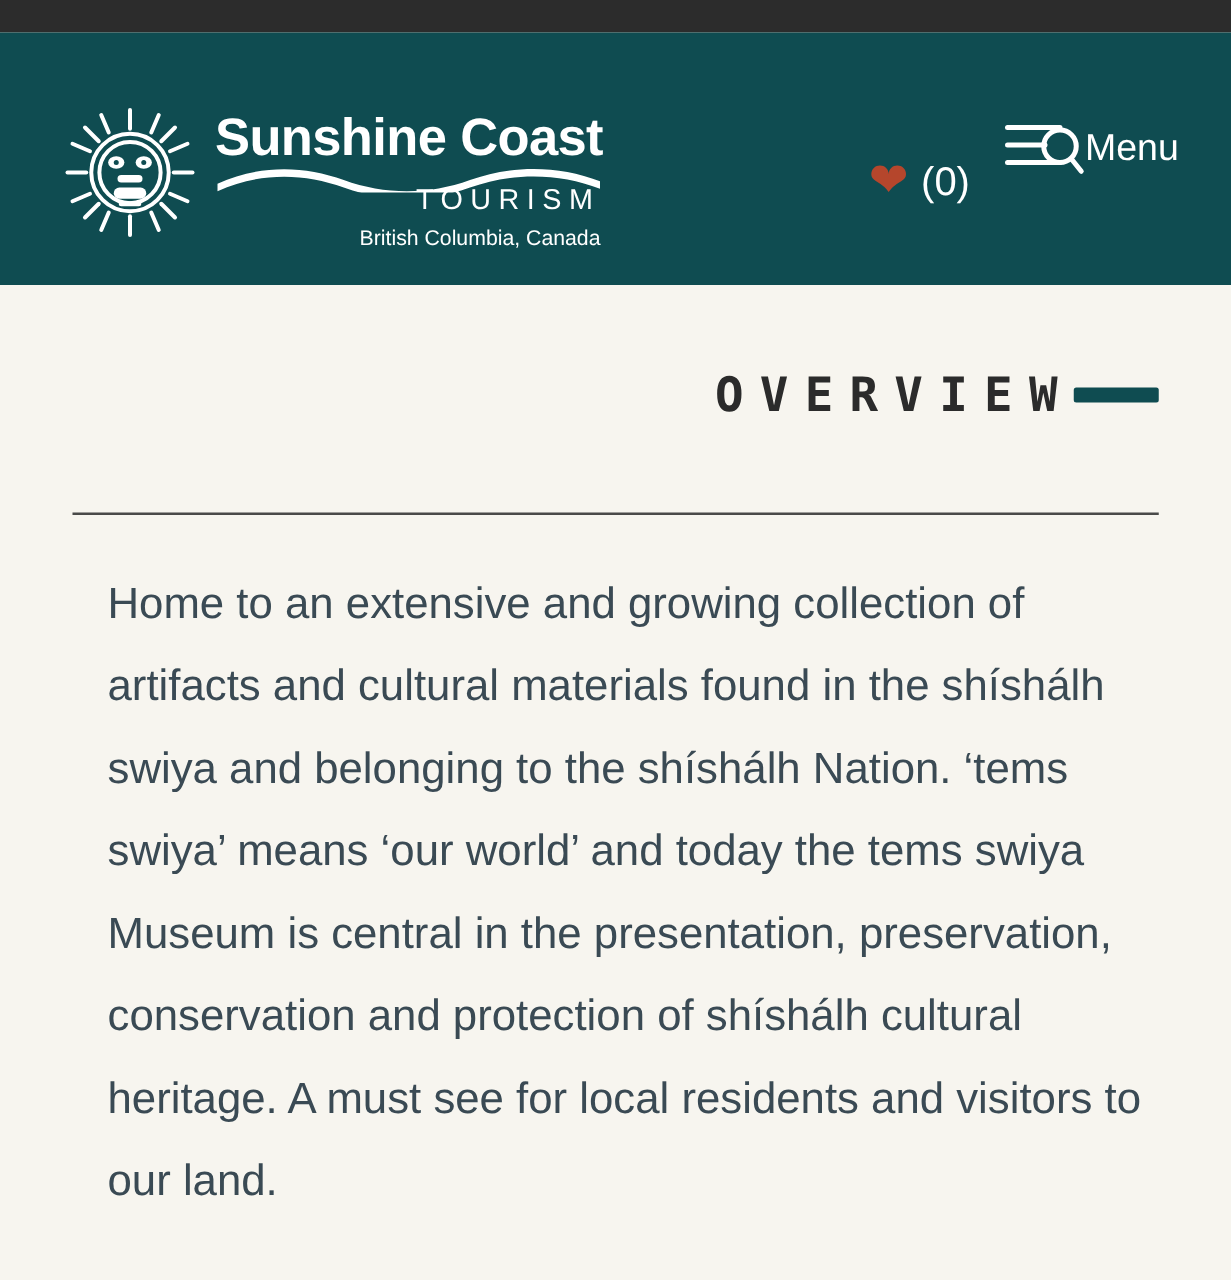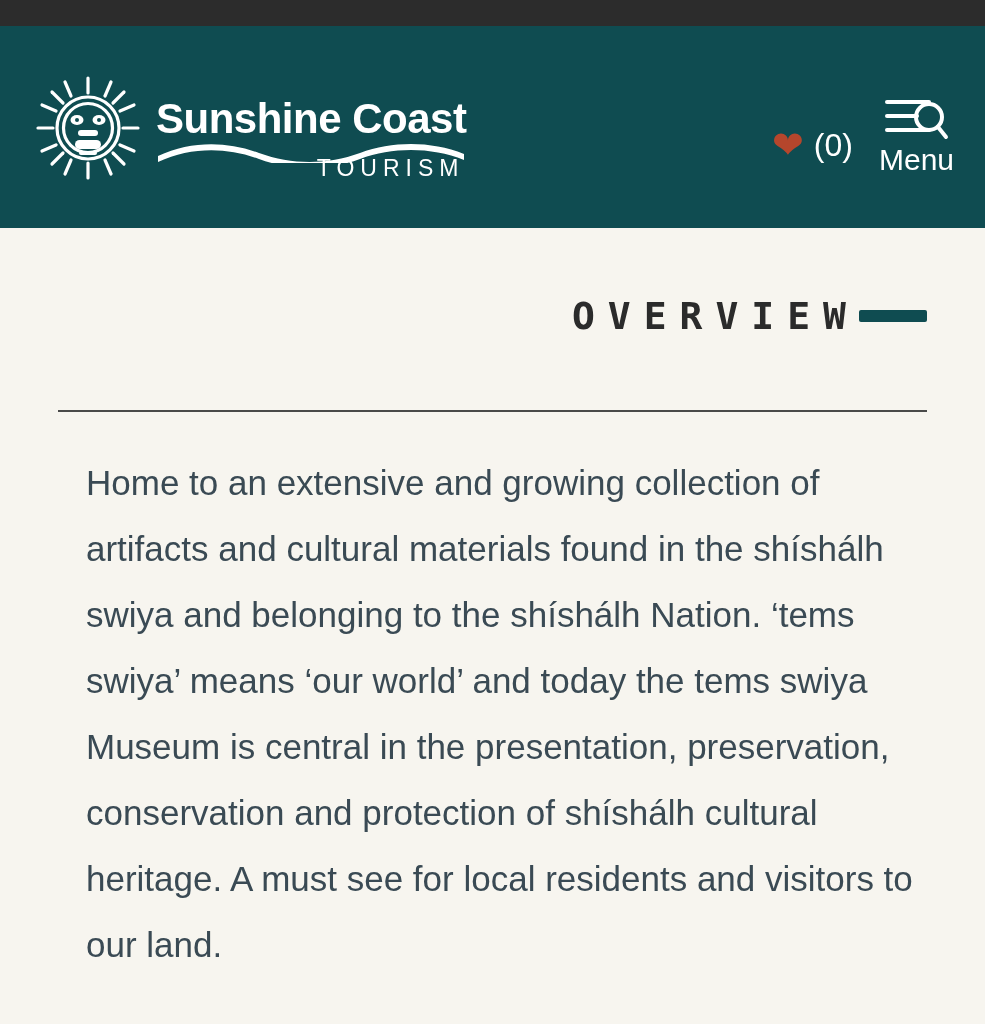--- a/index.html
+++ b/index.html
@@ -31,22 +31,22 @@
     height: 202px;
     background: #0f4c51;
     display: flex;
     align-items: flex-start;
     justify-content: space-between;
     padding: 0;
     position: relative;
   }
   .brand {
     display: flex;
-    align-items: flex-end;
-    padding: 48px 0 0 34px;
+    align-items: center;
+    padding: 48px 0 0 50px;
   }
   .brand-mark {
     width: 108px;
     height: 108px;
     flex: 0 0 108px;
     margin-right: 14px;
   }
   .brand-text {
     padding-top: 14px;
   }
@@ -95,24 +95,24 @@
     line-height: 38px;
     margin-right: 10px;
   }
   .fav-count {
     color: #ffffff;
     font-size: 32px;
     line-height: 34px;
   }
   .menu-btn {
     display: flex;
-    flex-direction: column;
+    flex-direction: row;
     align-items: center;
     margin-top: -24px;
-    margin-right: 13px;
+    margin-right: 24px;
     cursor: pointer;
     text-align: center;
   }
   .menu-icon {
     width: 66px;
     height: 54px;
     position: relative;
   }
   .menu-label {
     color: #ffffff;
@@ -207,20 +207,21 @@
         </svg>
       </span>
       <div class="brand-text">
         <div class="brand-title">Sunshine Coast</div>
         <div class="brand-wave">
           <svg viewBox="0 0 310 20" width="310" height="20" aria-hidden="true">
             <path d="M2 13 C 35 -2, 70 -2, 103 10 C 136 22, 171 22, 204 10 C 237 -2, 275 -2, 308 11 L 308 17 C 275 4, 237 4, 204 16 C 171 28, 136 28, 103 16 C 70 4, 35 4, 2 19 Z" fill="#ffffff"></path>
           </svg>
         </div>
         <div class="brand-sub">TOURISM</div>
+        <div class="brand-sub2">British Columbia, Canada</div>
       </div>
     </div>
 
     <div class="header-right">
       <div class="fav">
         <span class="heart">❤</span>
         <span class="fav-count">(0)</span>
       </div>
       <div class="menu-btn">
         <span class="menu-icon">

